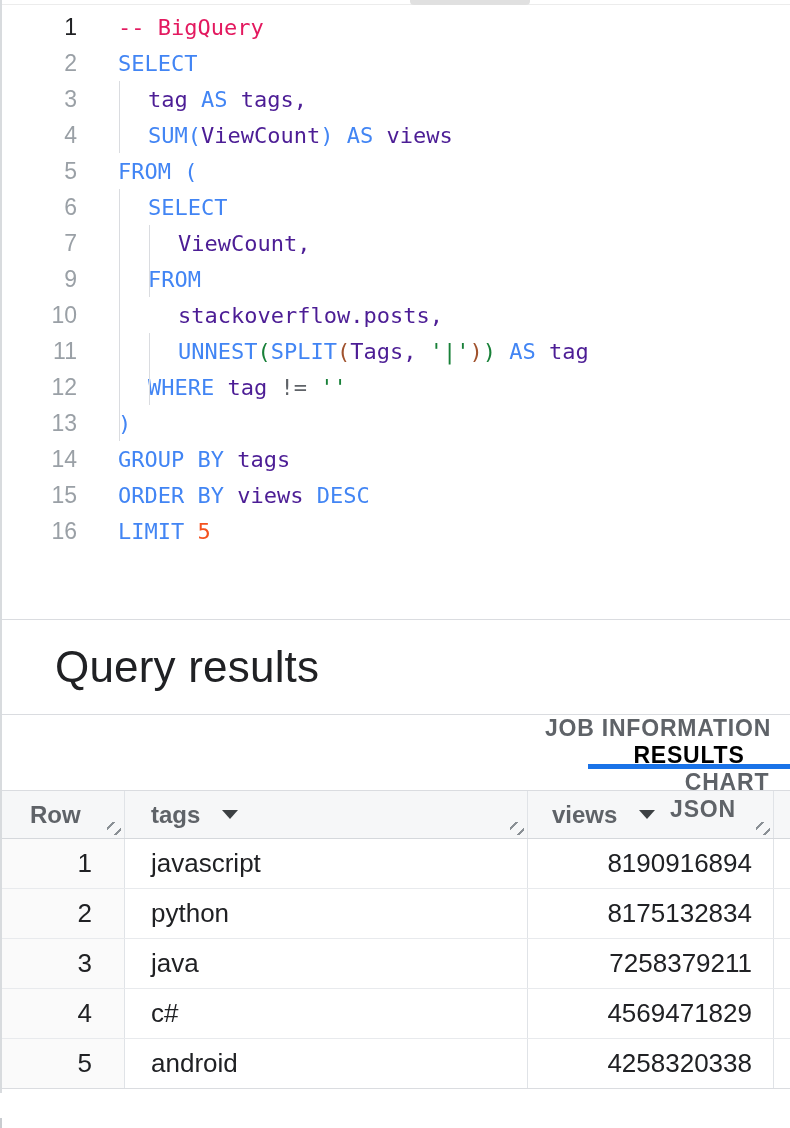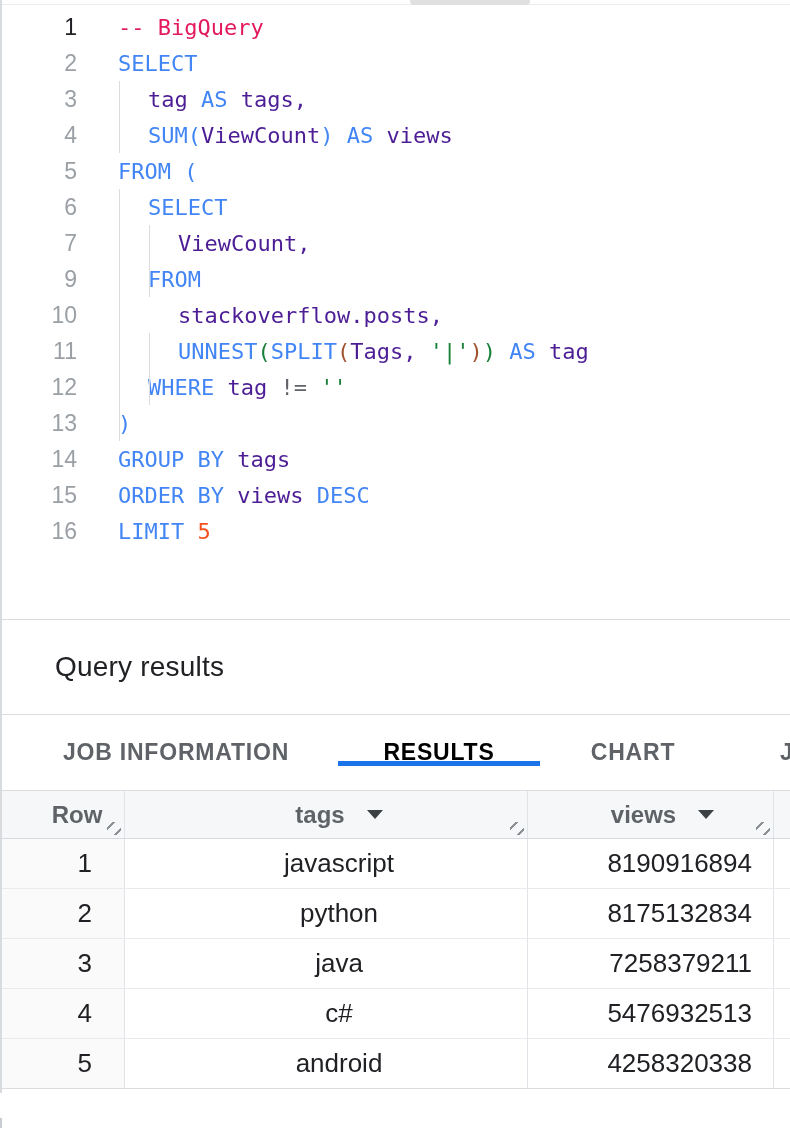--- a/index.html
+++ b/index.html
@@ -30,40 +30,40 @@
   .tk-p1 { color:#4285F4; } .tk-p2 { color:#188038; } .tk-p3 { color:#A0522D; }
   .guide { position:absolute; width:1px; background:#DADCE0; }
   .g1 { left:119px; top:76px;  height:72px; }
   .g2 { left:119px; top:184px; height:252px; }
   .g3 { left:149px; top:220px; height:72px; }
   .g4 { left:149px; top:328px; height:72px; }
 
   
   .qr-header { height:95px; border-bottom:1px solid #DADCE0; display:flex; align-items:center;
                background:#fff; }
-  .qr-header h1 { margin-left:55px; font-size:28px; font-weight:400; color:#202124; letter-spacing:.2px; }
+  .qr-header h1 { margin-left:55px; font-size:44px; font-weight:400; color:#202124; letter-spacing:.2px; }
 
   
-  .tabs { height:76px; border-bottom:1px solid #DADCE0; display:flex; align-items:center;
-          padding-left:44px; background:#fff; }
+  .tabs { height:76px; border-bottom:1px solid #DADCE0; display:flex; align-items:flex-end;
+          padding-left:18px; background:#fff;flex-direction:column; }
   .tab { position:relative; display:flex; align-items:center; justify-content:center;
          font-size:23px; font-weight:700; letter-spacing:.8px; color:#5F6368; cursor:pointer;
          white-space:nowrap; overflow:visible; flex:none; }
   .tab + .tab { margin-left:30px; }
   .tab.active { color:#000000; }
   .tab .underline { position:absolute; left:0; right:0; bottom:0; height:5px; background:#1A73E8; }
 
   
   .rtable { background:#fff; }
   .trow { display:grid; grid-template-columns:125px 403px 246px 1fr; }
   .thead { height:48px; background:#F6F7F8; border-bottom:1px solid #D5D8DC; }
   .tdata { height:50px; border-bottom:1px solid #E8EAED; background:#fff; }
   .tdata.last { border-bottom:1px solid #DADCE0; }
   .cell { position:relative; display:flex; align-items:center; border-right:1px solid #E0E3E7;
-          font-size:26px; color:#202124; overflow:hidden;justify-content:center; }
+          font-size:26px; color:#202124; overflow:hidden; }
   .cell.nob { border-right:none; }
   .thead .cell { font-size:24px; font-weight:700; color:#5F6368; }
   .c-row-h   { padding-left:30px; }
   .c-tags-h  { padding-left:26px; }
   .c-views-h { padding-left:24px; }
   .c-row   { justify-content:flex-end; padding-right:32px; background:#FAFAFA; }
   .c-tags  { padding-left:26px; }
   .c-views { justify-content:flex-end; padding-right:21px; }
   .sort-arrow { width:0; height:0; margin-left:22px; border-left:8px solid transparent;
                 border-right:8px solid transparent; border-top:9px solid #3C4043; cursor:pointer; }
@@ -157,21 +157,21 @@
       </div>
       <div class="trow tdata">
         <div class="cell c-row">3</div>
         <div class="cell c-tags">java</div>
         <div class="cell c-views">7258379211</div>
         <div class="cell nob"></div>
       </div>
       <div class="trow tdata">
         <div class="cell c-row">4</div>
         <div class="cell c-tags">c#</div>
-        <div class="cell c-views">5476932513</div>
+        <div class="cell c-views">4569471829</div>
         <div class="cell nob"></div>
       </div>
       <div class="trow tdata last">
         <div class="cell c-row">5</div>
         <div class="cell c-tags">android</div>
         <div class="cell c-views">4258320338</div>
         <div class="cell nob"></div>
       </div>
     </div>
 

